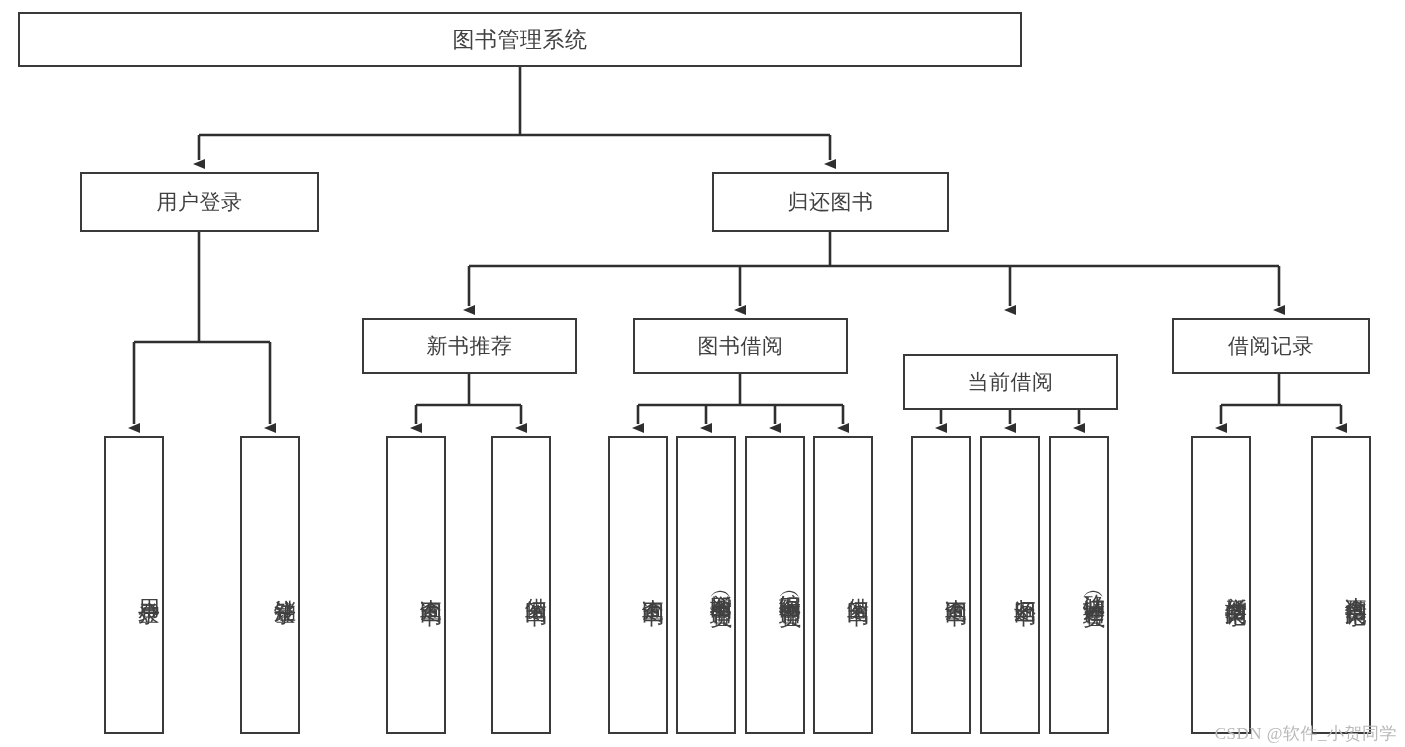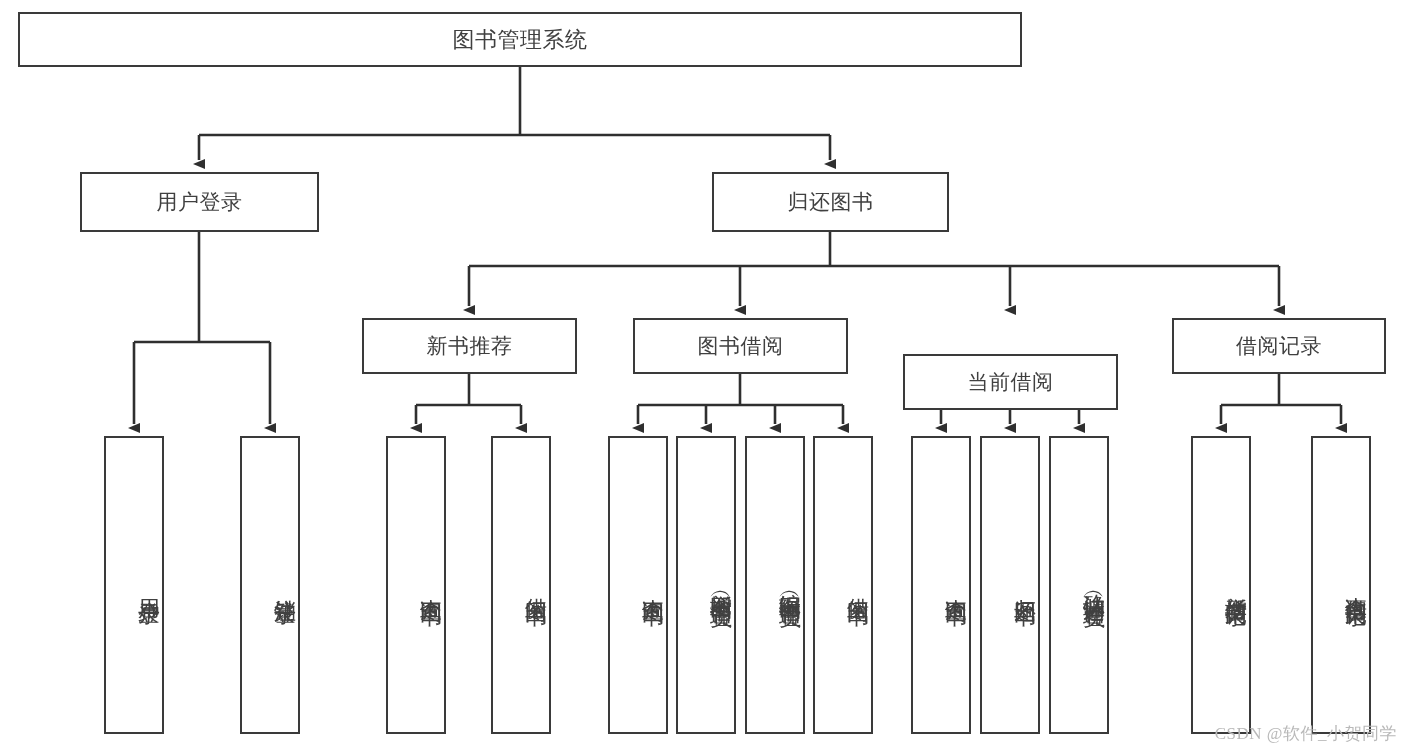--- a/index.html
+++ b/index.html
@@ -146,21 +146,21 @@
   </div>
 
   <div class="node horiz" style="left:633px; top:318px; width:215px; height:56px;">
     <span>图书借阅</span>
   </div>
 
   <div class="node horiz" style="left:903px; top:318px; width:215px; height:56px;margin-top:36px;">
     <span>当前借阅</span>
   </div>
 
-  <div class="node horiz" style="left:1172px; top:318px; width:214px; height:56px;">
+  <div class="node horiz" style="left:1172px; top:318px; width:198px; height:56px;">
     <span>借阅记录</span>
   </div>
 
   <div class="node vert" style="left:104px; top:436px; width:60px; height:298px;">
     <span class="vtext">用户登录</span>
   </div>
 
   <div class="node vert" style="left:240px; top:436px; width:60px; height:298px;">
     <span class="vtext">注销登录</span>
   </div>

